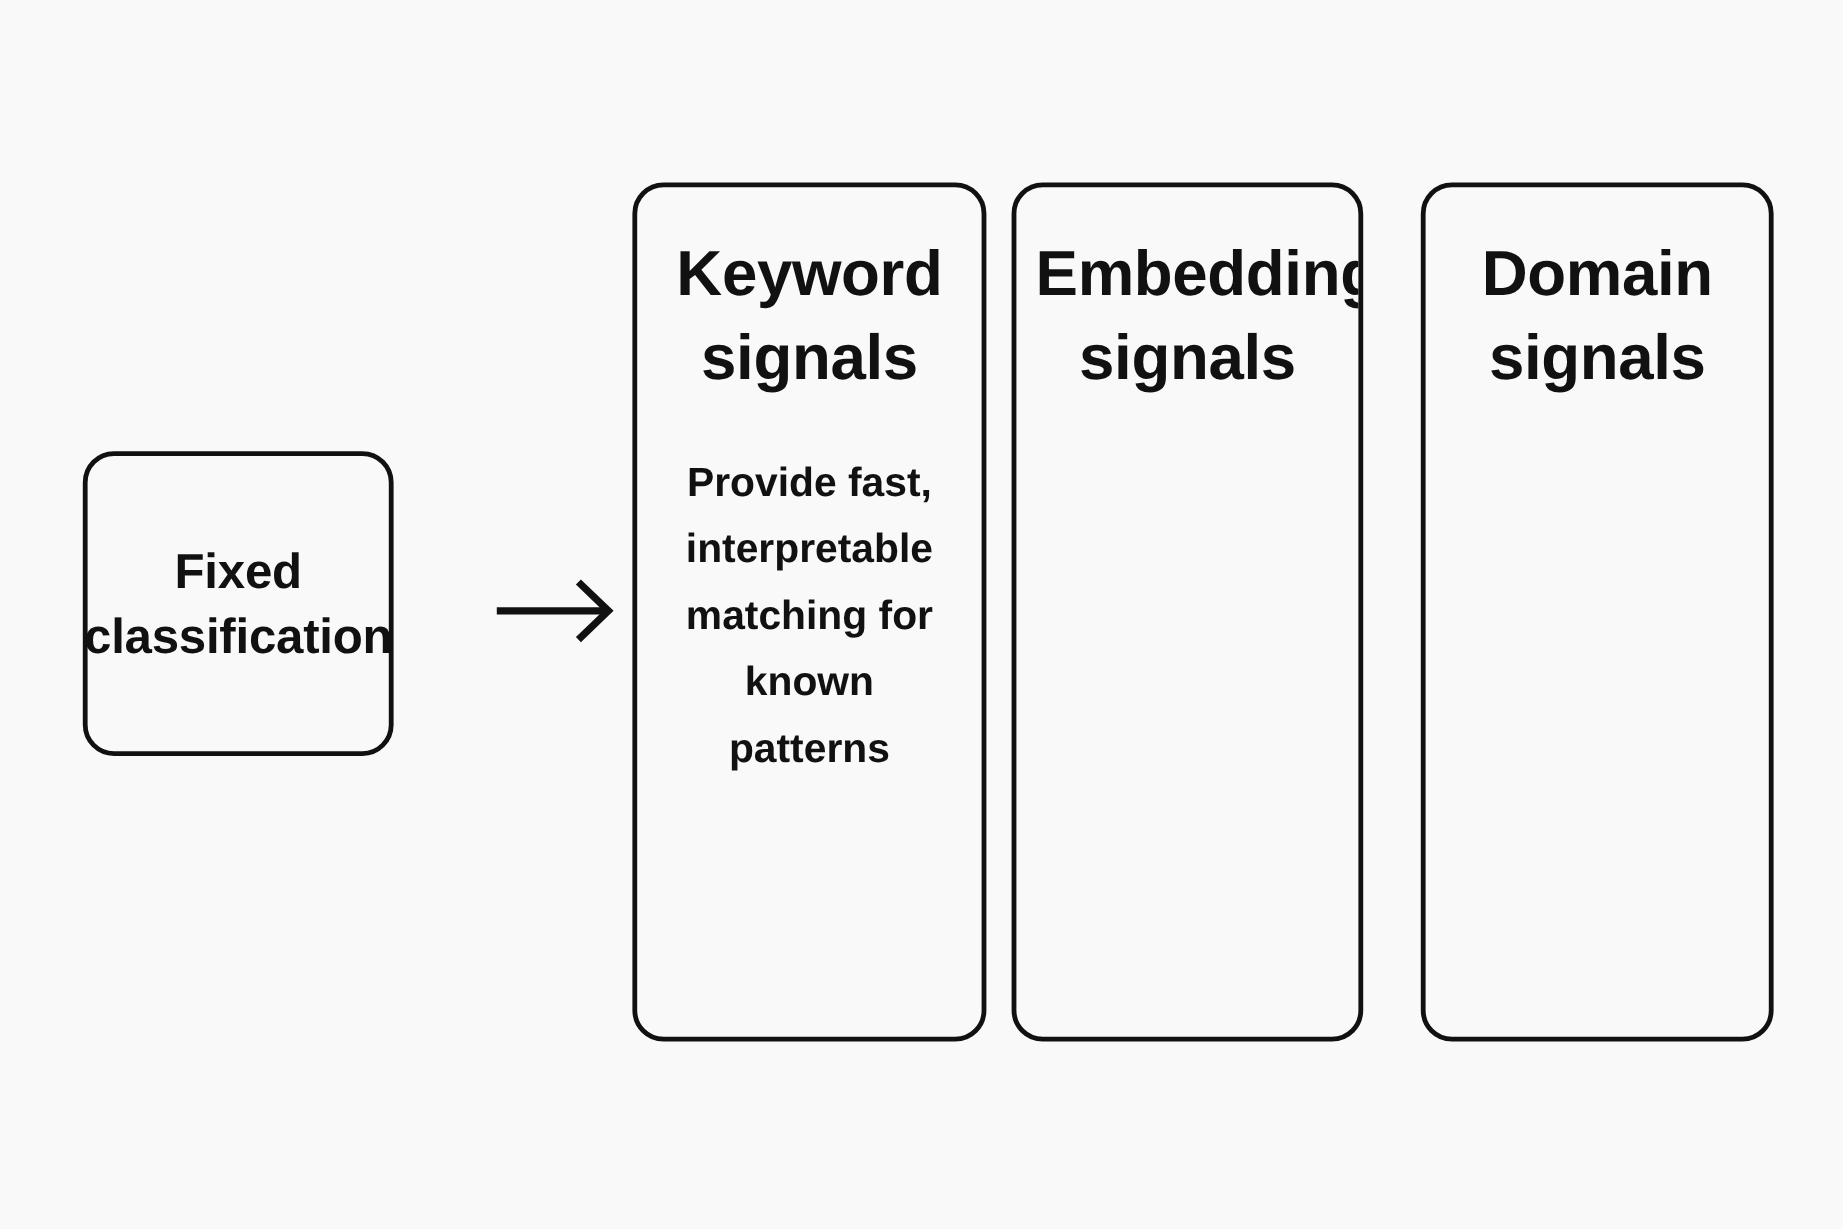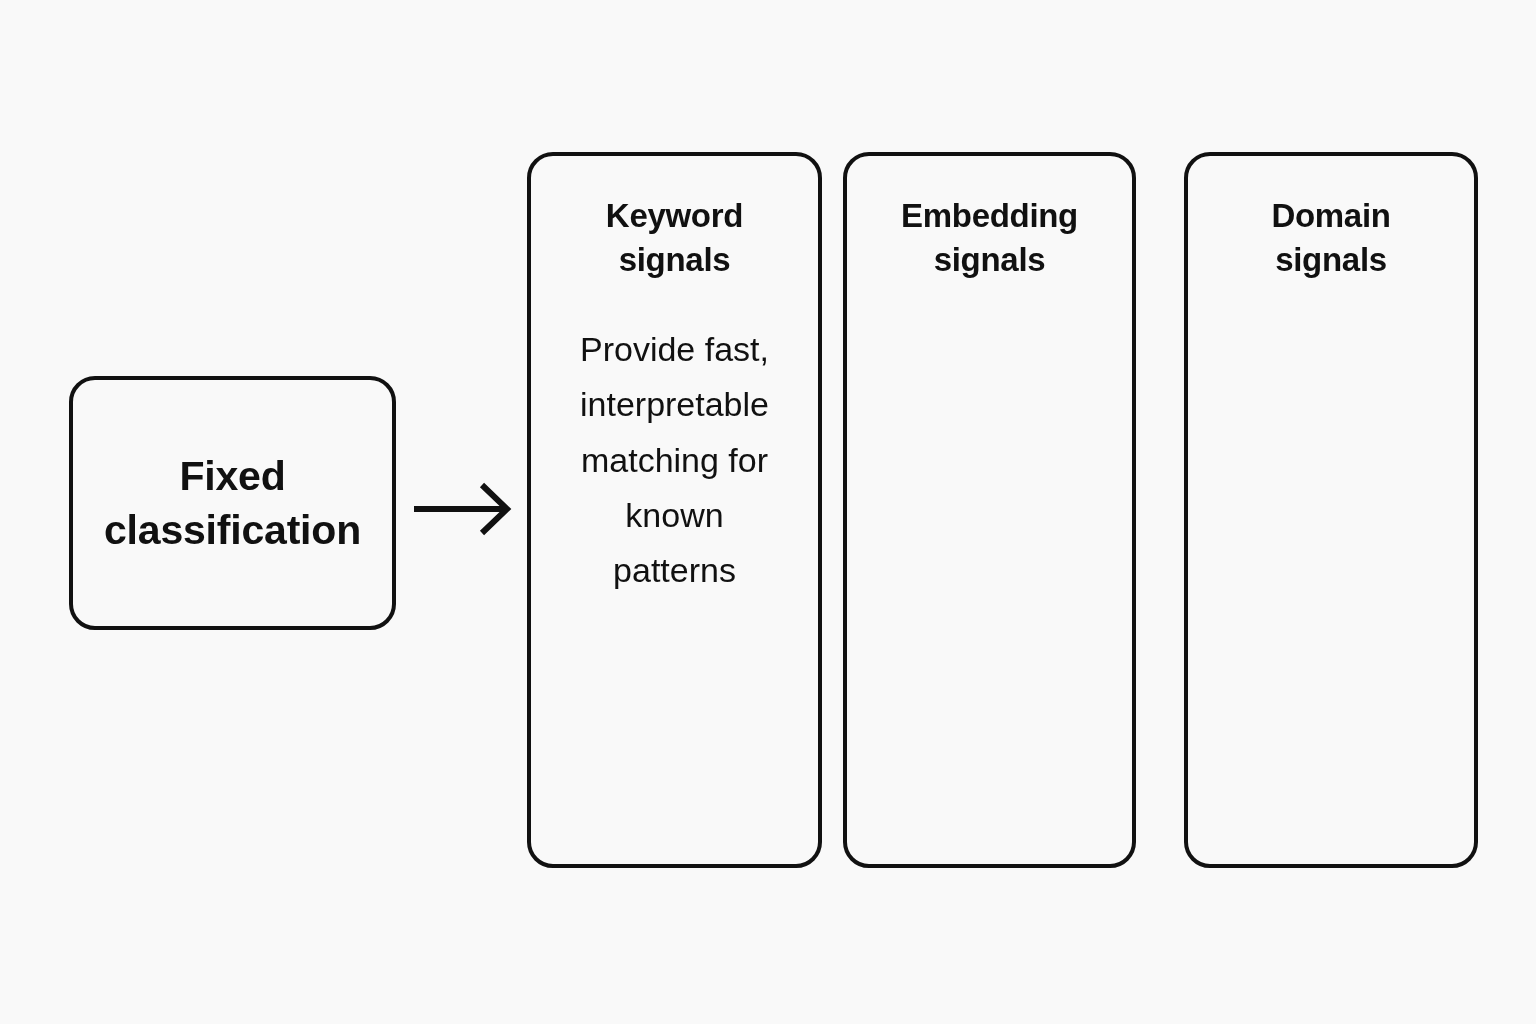--- a/index.html
+++ b/index.html
@@ -19,21 +19,21 @@
     position: relative;
     width: 1536px;
     height: 1024px;
   }
 
   
   .source-node {
     position: absolute;
     left: 69px;
     top: 376px;
-    width: 327px;
+    width: 259px;
     height: 254px;
     box-sizing: border-box;
     border: 4px solid #111111;
     border-radius: 26px;
     background: #f9f9f9;
     display: flex;
     align-items: center;
     justify-content: center;
     text-align: center;
   }
@@ -71,30 +71,30 @@
     background: #f9f9f9;
     padding: 38px 16px 0 16px;
     text-align: center;
     overflow: hidden;
   }
   .card-0 { left: 0px;   width: 295px; }
   .card-1 { left: 316px; width: 293px; }
   .card-2 { left: 657px; width: 294px; }
 
   .card-title {
-    font-size: 33px;
+    font-size: 53px;
     font-weight: bold;
     line-height: 1.33;
     letter-spacing: -0.3px;
     white-space: pre-line;
     margin: 0 0 40px 0;
   }
   .card-body {
     font-size: 34px;
-    font-weight: normal;
+    font-weight: bold;
     line-height: 1.63;
     letter-spacing: 0px;
     white-space: pre-line;
     margin: 0;
   }
 </style>
 </head>
 <body>
 
 <div id="diagram">

